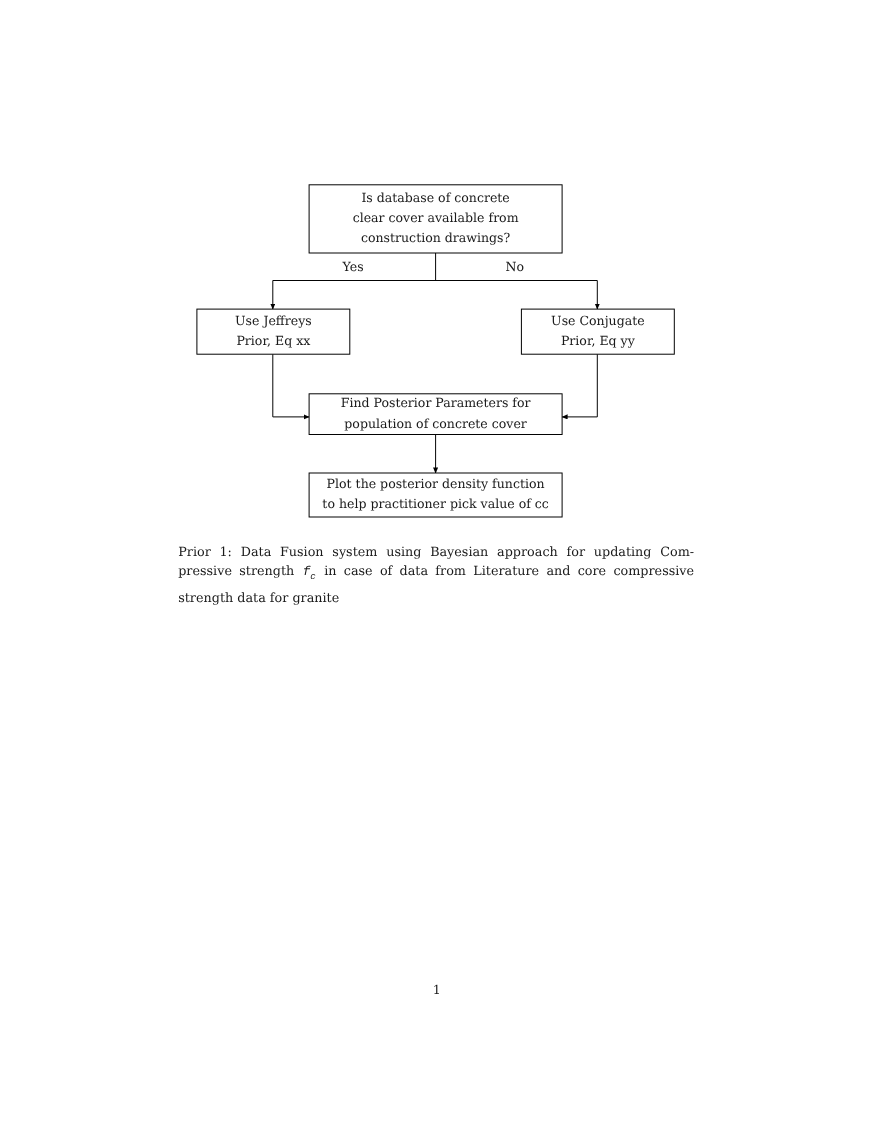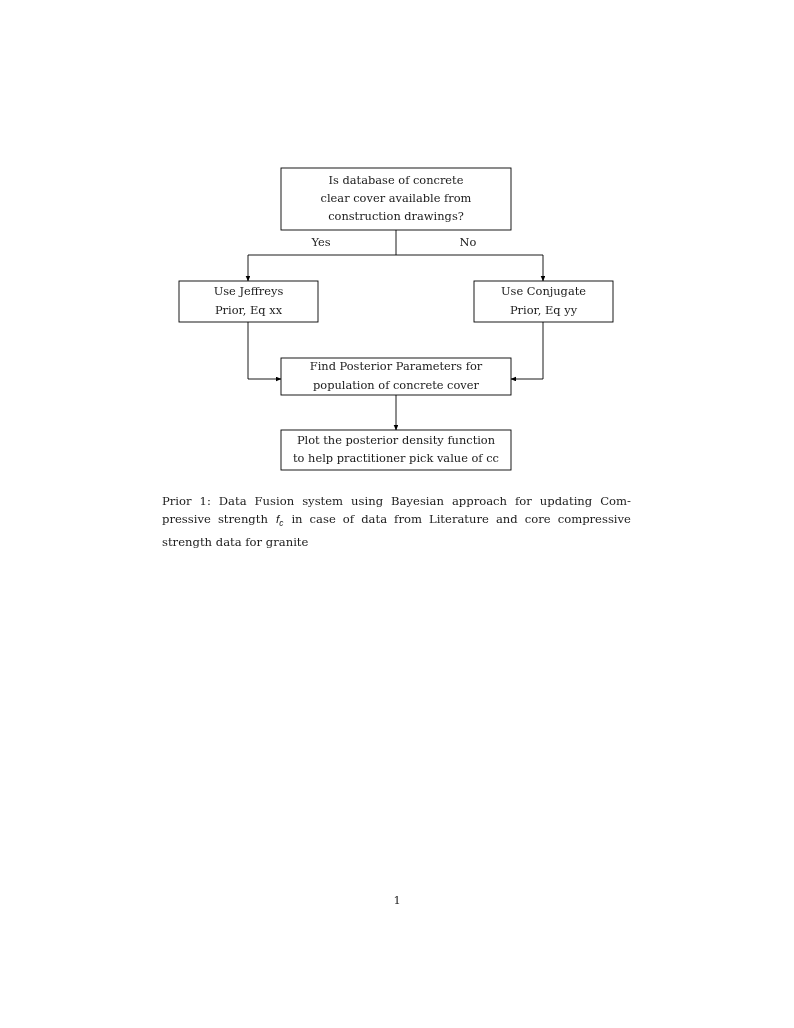--- a/index.html
+++ b/index.html
@@ -63,21 +63,21 @@
     width: 469px;
     font-size: 11.6px;
     line-height: 18.2px;
     text-align: justify;
     text-justify: inter-word;
     color: #1a1a1a;
     hyphens: manual;
   }
   #caption .mathvar {
     font-style: italic;
-    font-family: Liberation Sans, sans-serif;
+    font-family: Liberation Mono, monospace;
     padding: 0 1px;
   }
   #caption .mathvar sub {
     font-style: italic;
     font-size: 0.72em;
   }
   #page-number {
     position: absolute;
     left: 0;
     top: 893px;

